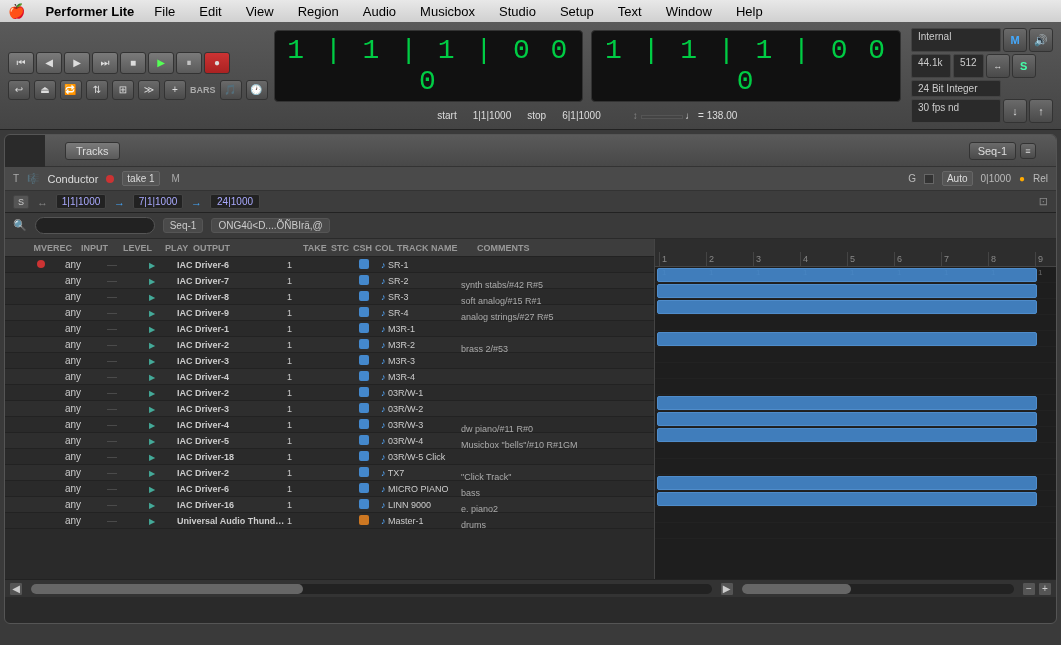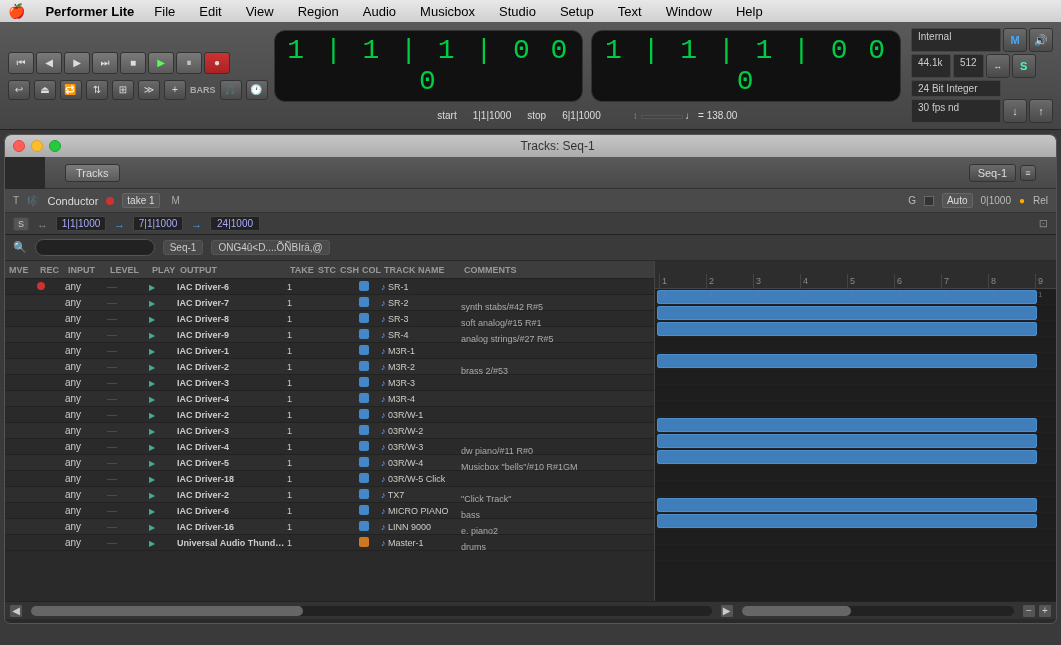--- a/index.html
+++ b/index.html
@@ -107,21 +107,21 @@
     }
 
     .time-displays {
       display: flex;
       gap: 8px;
     }
 
     .time-display {
       background: #111;
       border: 1px solid #333;
-      border-radius: 11px;
+      border-radius: 4px;
       padding: 4px 12px;
       font-family: 'Courier New', monospace;
       font-size: 28px;
       color: #00cc44;
       letter-spacing: 2px;
       min-width: 200px;
       text-align: center;
     }
 
     .start-stop-row {
@@ -338,21 +338,21 @@
       z-index: 10;
     }
 
     .col-header {
       font-size: 9px;
       color: #999;
       font-weight: bold;
       text-transform: uppercase;
     }
 
-    .col-mve { width: 31px; }
+    .col-mve { width: 44px; text-align: right; }
     .col-rec { width: 28px; }
     .col-input { width: 42px; }
     .col-level { width: 42px; }
     .col-play { width: 28px; }
     .col-output { width: 110px; }
     .col-take { width: 28px; }
     .col-stc { width: 22px; }
     .col-csh { width: 22px; }
     .col-col { width: 22px; }
     .col-name { width: 80px; }
@@ -627,26 +627,20 @@
     <div class="icon-buttons">
       <div class="io-display">30 fps nd</div>
       <button class="icon-btn">↓</button>
       <button class="icon-btn">↑</button>
     </div>
   </div>
 </div>
 
 <div class="main-window">
 
-  <div class="window-title-bar">
-    <div class="traffic-light tl-red"></div>
-    <div class="traffic-light tl-yellow"></div>
-    <div class="traffic-light tl-green"></div>
-    <div class="window-title">Tracks: Seq-1</div>
-  </div>
 
   <div class="tracks-header">
     <button class="tracks-tab">Tracks</button>
     <div class="seq-selector">
       <span class="seq-dropdown">Seq-1</span>
       <button class="icon-btn" style="width:16px; height:16px; font-size:9px;">≡</button>
     </div>
   </div>
 
   <div class="conductor-row">

